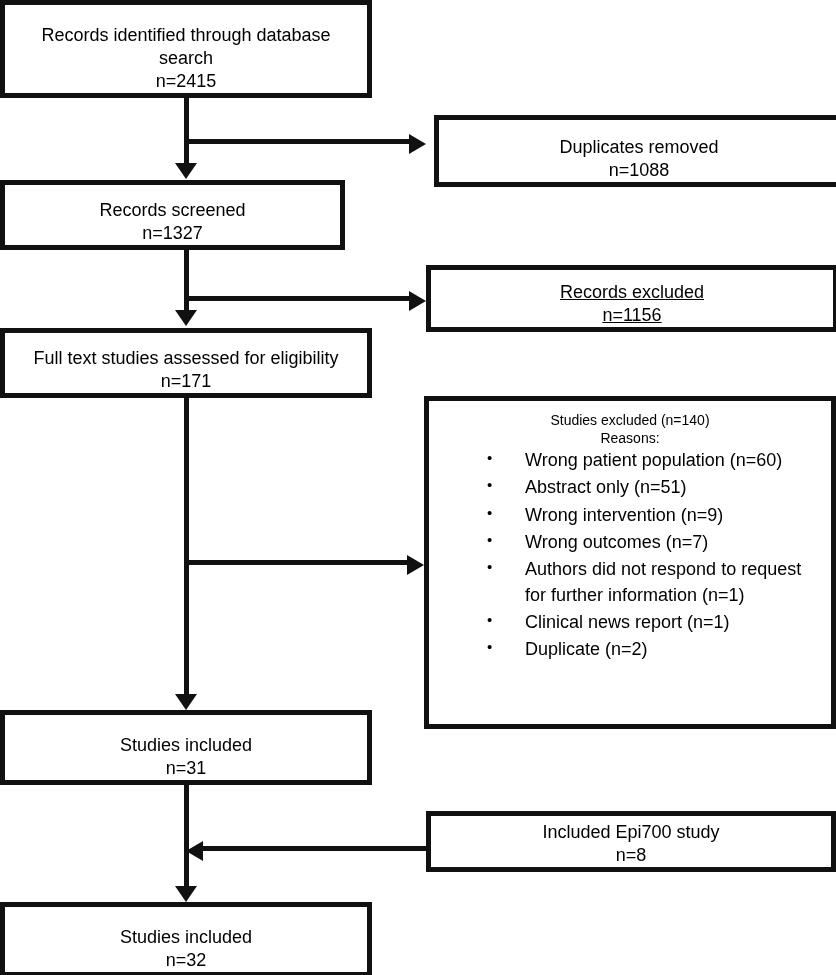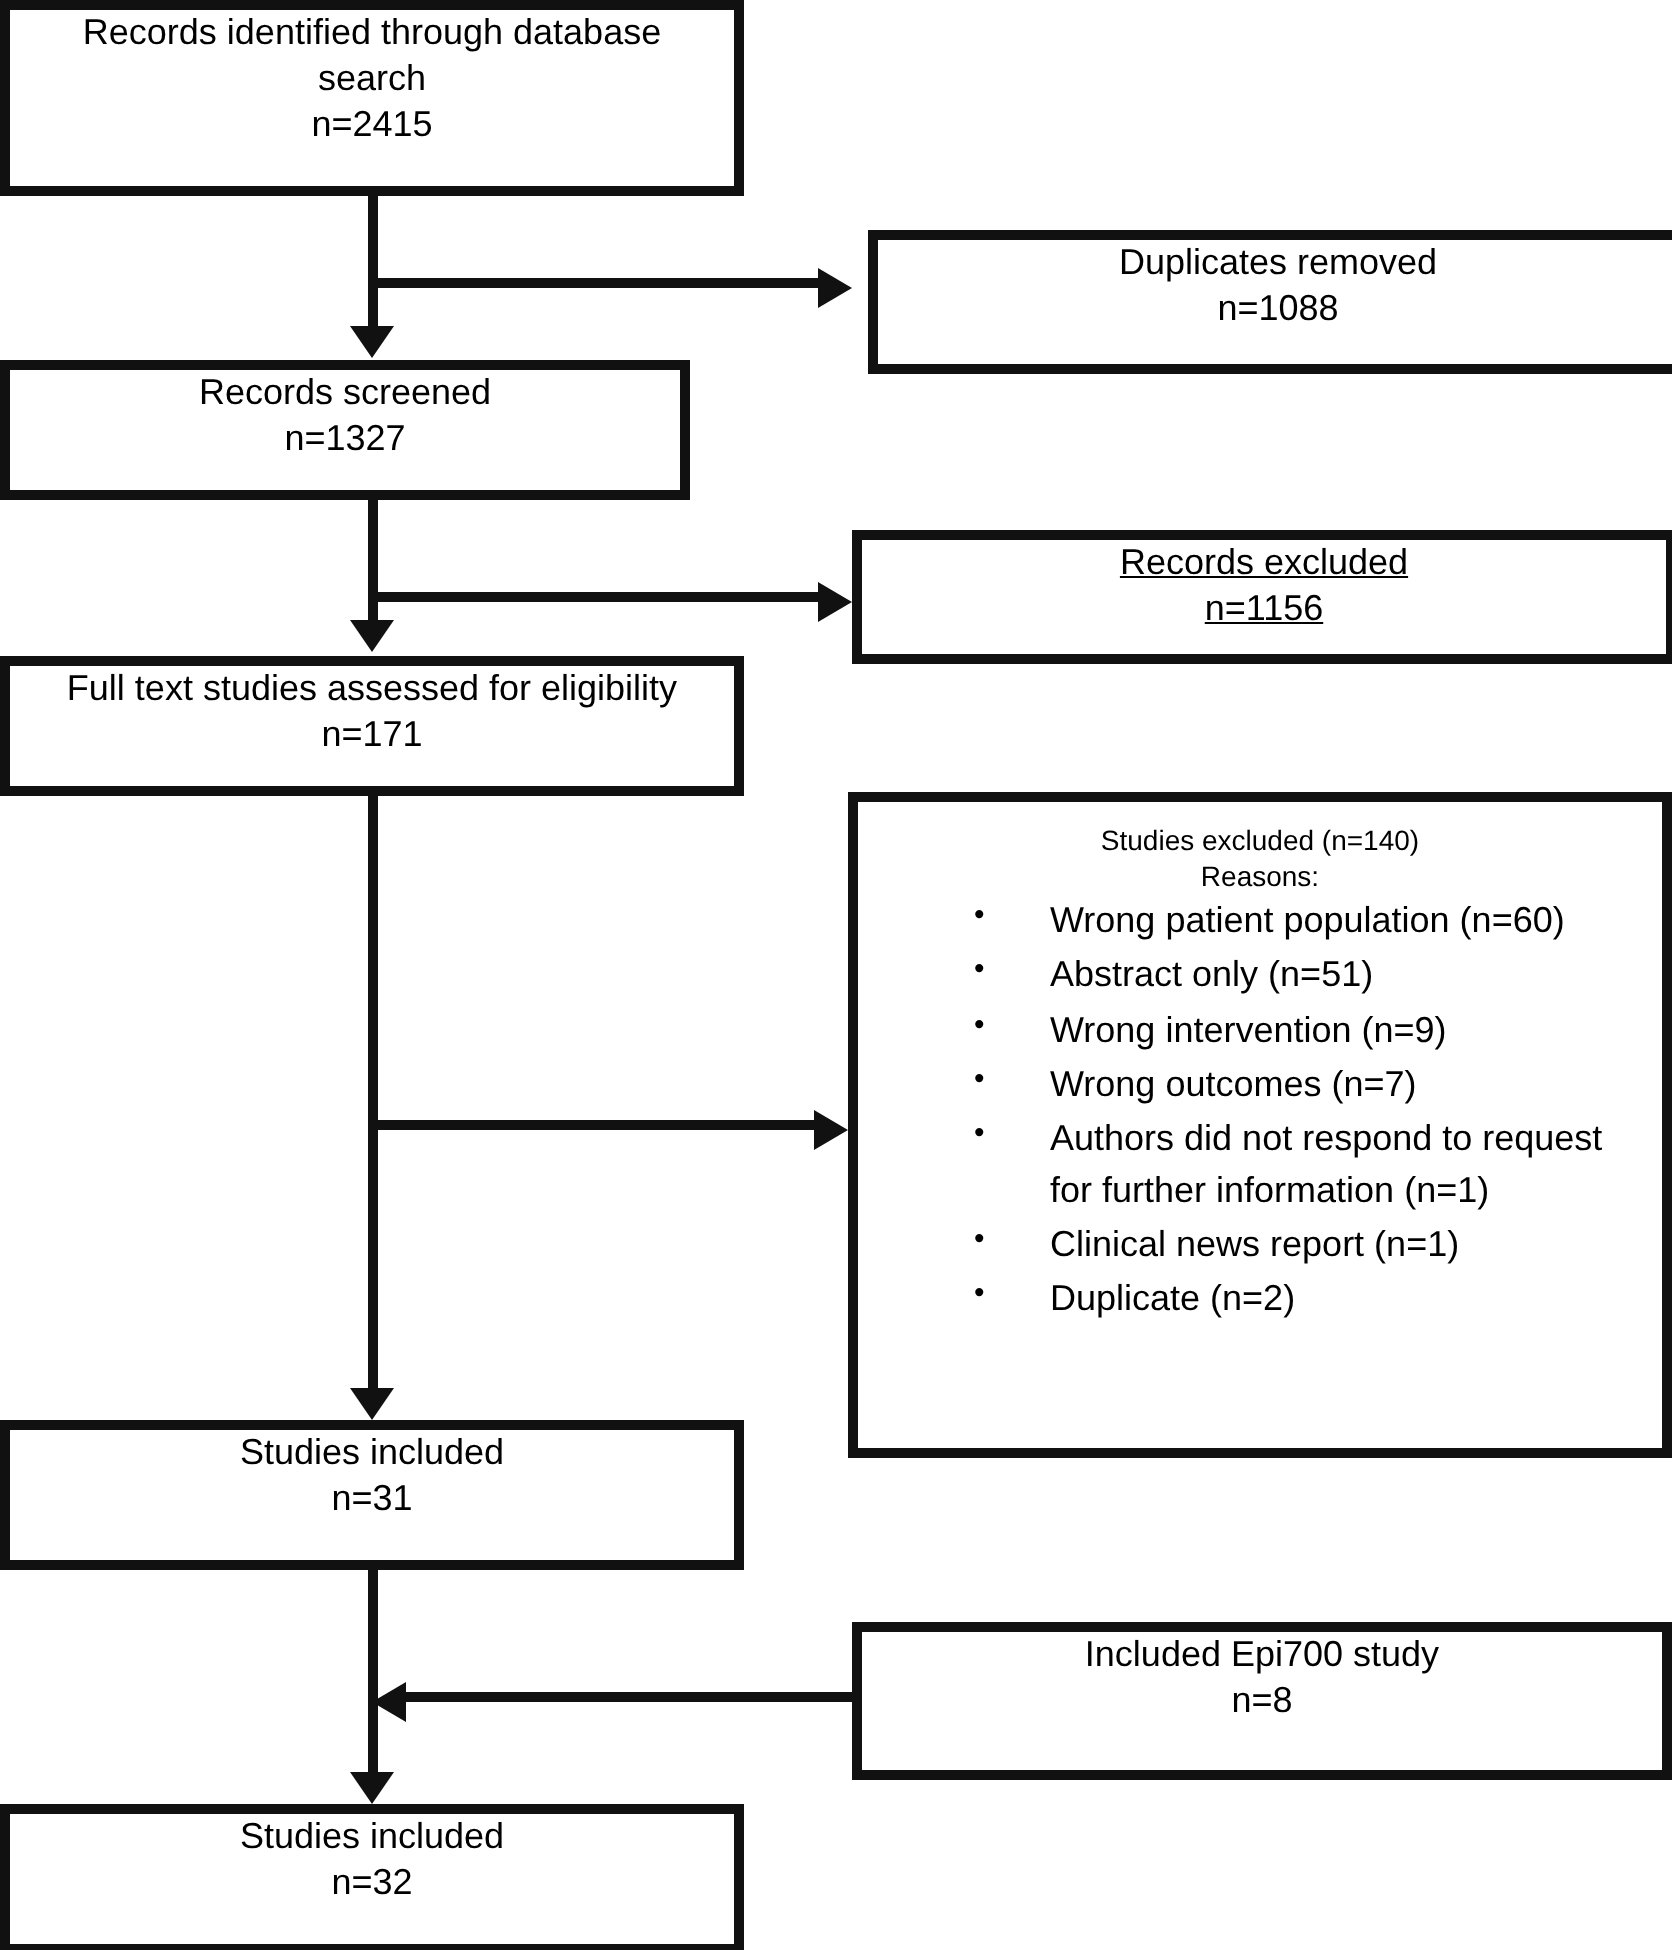--- a/index.html
+++ b/index.html
@@ -17,41 +17,41 @@
     overflow: hidden;
   }
   .box {
     position: absolute;
     box-sizing: border-box;
     border: 5px solid #111111;
     background: #ffffff;
     display: flex;
     flex-direction: column;
     align-items: center;
-    justify-content: flex-start;
+    justify-content: flex-end;
     text-align: center;
     line-height: 1.28;
     font-size: 18px;
   }
   .box .line {
     display: block;
     white-space: pre;
   }
 
   
   #box-records-identified { left: 0px;   top: 0px;   width: 372px; height: 98px; }
   #box-records-screened   { left: 0px;   top: 180px; width: 345px; height: 70px; }
   #box-fulltext           { left: 0px;   top: 328px; width: 372px; height: 70px; }
   #box-included-31        { left: 0px;   top: 710px; width: 372px; height: 75px; }
   #box-included-32        { left: 0px;   top: 902px; width: 372px; height: 75px; }
 
   
   #box-duplicates         { left: 434px; top: 115px; width: 410px; height: 72px; }
   #box-records-excluded   { left: 426px; top: 265px; width: 412px; height: 67px; text-decoration: underline; }
-  #box-epi700             { left: 426px; top: 811px; width: 410px; height: 79px; }
+  #box-epi700             { left: 426px; top: 811px; width: 410px; height: 61px; }
 
   
   #box-studies-excluded {
     left: 424px; top: 396px; width: 412px; height: 333px;
     display: block;
     padding: 10px 0 0 0;
     justify-content: flex-start;
   }
   #box-studies-excluded .heading {
     text-align: center;

